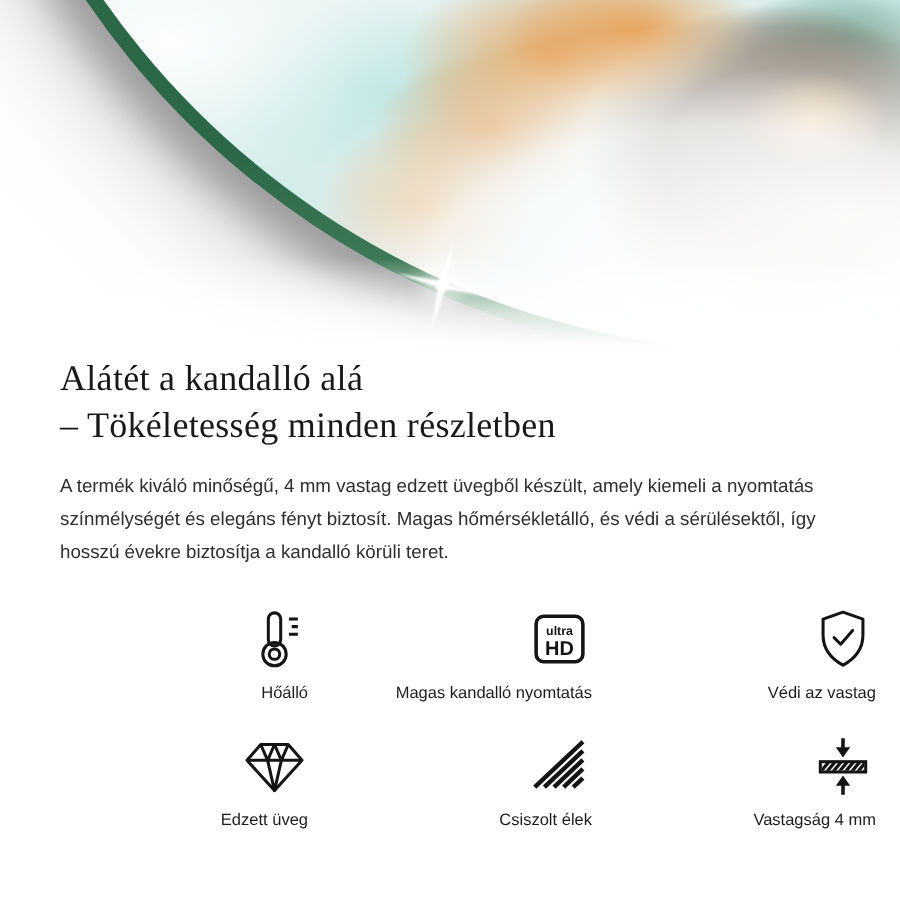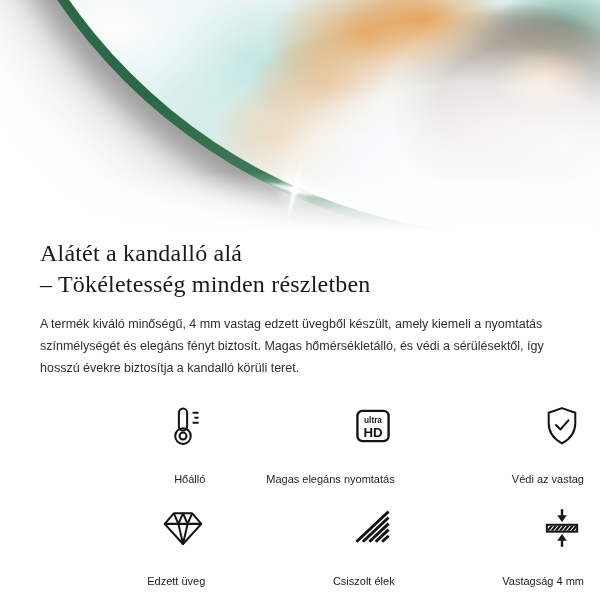--- a/index.html
+++ b/index.html
@@ -85,21 +85,21 @@
   
   .features {
     margin: 24px -24px 0;
     display: grid;
     grid-template-columns: 1fr 1fr 1fr;
     row-gap: 20px;
   }
   .feature { display: flex; flex-direction: column; align-items: flex-end; }
   .icon-wrap { height: 46px; display: flex; align-items: center; justify-content: center; }
   .feature-label {
-    margin-top: 24px;
+    margin-top: 7px;
     font-size: 11px;
     color: #1c1c1c;
     text-align: center;
   }
   .fi { stroke: #141414; fill: none; stroke-width: 2.2; }
   .fi .fill { fill: #141414; stroke: none; }
   .fi text { font-family: "Liberation Sans", sans-serif; font-weight: bold; fill: #141414; stroke: none; }
 </style>
 </head>
 <body>
@@ -149,21 +149,21 @@
     </div>
 
     <div class="feature">
       <div class="icon-wrap">
         <svg class="fi" width="44" height="44" viewBox="0 0 48 48">
           <rect x="7" y="7.5" width="34" height="33" rx="5.5" stroke-width="2.6"></rect>
           <text x="24" y="21" font-size="9" text-anchor="middle">ultra</text>
           <text x="24" y="35.5" font-size="14.5" text-anchor="middle">HD</text>
         </svg>
       </div>
-      <span class="feature-label">Magas elegáns nyomtatás</span>
+      <span class="feature-label">Magas kandalló nyomtatás</span>
     </div>
 
     <div class="feature">
       <div class="icon-wrap">
         <svg class="fi" width="44" height="44" viewBox="0 0 48 48">
           <path d="M24 4.5 L38.5 9.5 V21 C38.5 31.5 32 38.6 24 43 C16 38.6 9.5 31.5 9.5 21 V9.5 Z" stroke-linejoin="round"></path>
           <path d="M17.5 23 l4.8 4.8 L31 17.8" stroke-linecap="round" stroke-linejoin="round"></path>
         </svg>
       </div>
       <span class="feature-label">Védi az vastag</span>

